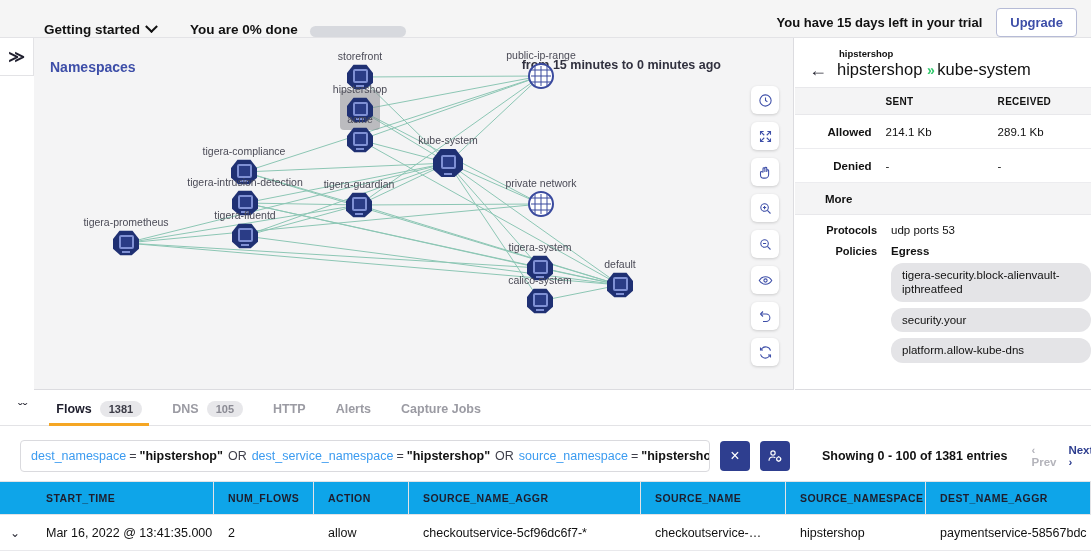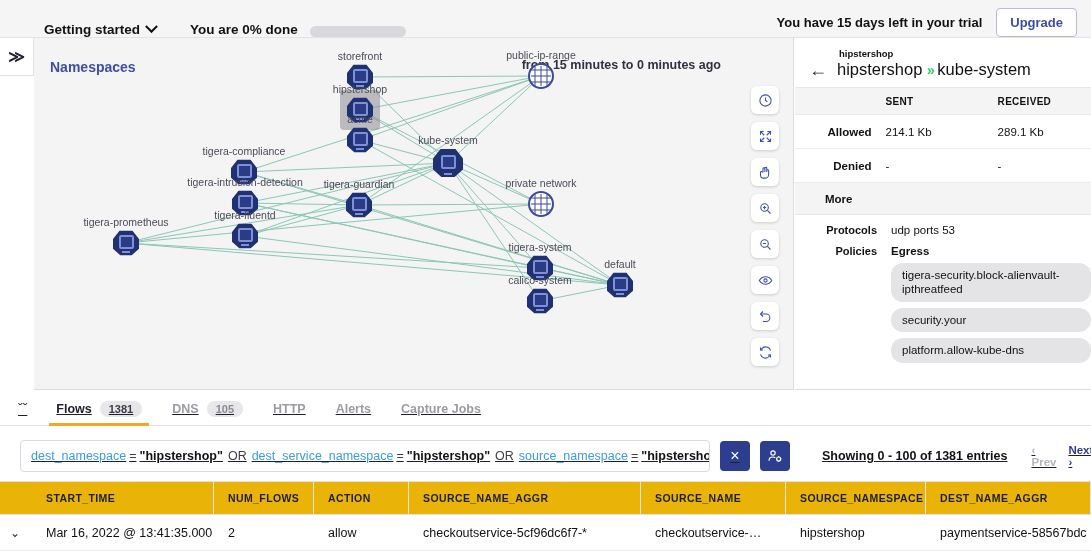--- a/index.html
+++ b/index.html
@@ -132,21 +132,21 @@
   .d-kv { display: flex; padding: 9px 0 0 0; }
   .d-k { width: 96px; text-align: right; padding-right: 14px; font-size: 11px; font-weight: 700; color: #111; }
   .d-v { font-size: 11.5px; color: #111; }
   .d-chips { margin-top: 6px; display: flex; flex-direction: column; gap: 6px; }
   .d-chip {
     background: #e4e4e7; border-radius: 12px; padding: 5px 11px;
     font-size: 11.5px; color: #111; max-width: 200px; line-height: 1.25;
   }
 
   
-  .bottom { position: absolute; left: 0; top: 391px; width: 1091px; height: 160px; background: #fff; text-decoration: underline; }
+  .bottom { position: absolute; left: 0; top: 391px; width: 1091px; height: 160px; background: #fff; }
   .tabs {
     height: 35px; display: flex; align-items: flex-end; gap: 0;
     border-bottom: 1px solid #e3e3e6; padding-left: 14px;
   }
   .tabs .dblchev { font-size: 14px; color: #2a2a36; margin: 0 14px 8px 4px; cursor: pointer; }
   .tab {
     display: flex; align-items: center; gap: 8px; padding: 0 15px 8px 15px;
     font-size: 12.5px; font-weight: 700; color: #9b9ba3; cursor: pointer; position: relative;
   }
   .tab.active { color: #1e1e2d; }
@@ -174,21 +174,21 @@
     display: flex; align-items: center; justify-content: center; color: #fff;
     cursor: pointer; flex: 0 0 auto;
   }
   .showing { margin-left: 22px; font-size: 12.5px; font-weight: 700; color: #111; white-space: nowrap; }
   .pager { margin-left: 14px; font-size: 11.5px; font-weight: 700; display: flex; gap: 12px; }
   .pager .prev { color: #b4b4bb; cursor: default; }
   .pager .next { color: #2e3e8f; cursor: pointer; }
 
   .ftable { position: absolute; left: 0; top: 90px; width: 1091px; }
   .fhead {
-    display: flex; height: 34px; background: #eab308;
+    display: flex; height: 34px; background: #0ea5e9;
     border-top: 1px solid #e3e3e6; border-bottom: 1px solid #e3e3e6;
   }
   .fhead div {
     font-size: 10.5px; font-weight: 700; letter-spacing: .4px; color: #1e1e2d;
     display: flex; align-items: center; border-right: 1px solid #e3e3e6; padding-left: 14px;
   }
   .frow { display: flex; height: 36px; align-items: center; border-bottom: 1px solid #e9e9ec; }
   .frow div { font-size: 12.5px; color: #111; display: flex; align-items: center; padding-left: 14px;
               white-space: nowrap; overflow: hidden; }
   .c-exp { width: 32px !important; padding-left: 10px !important; justify-content: flex-start; }

